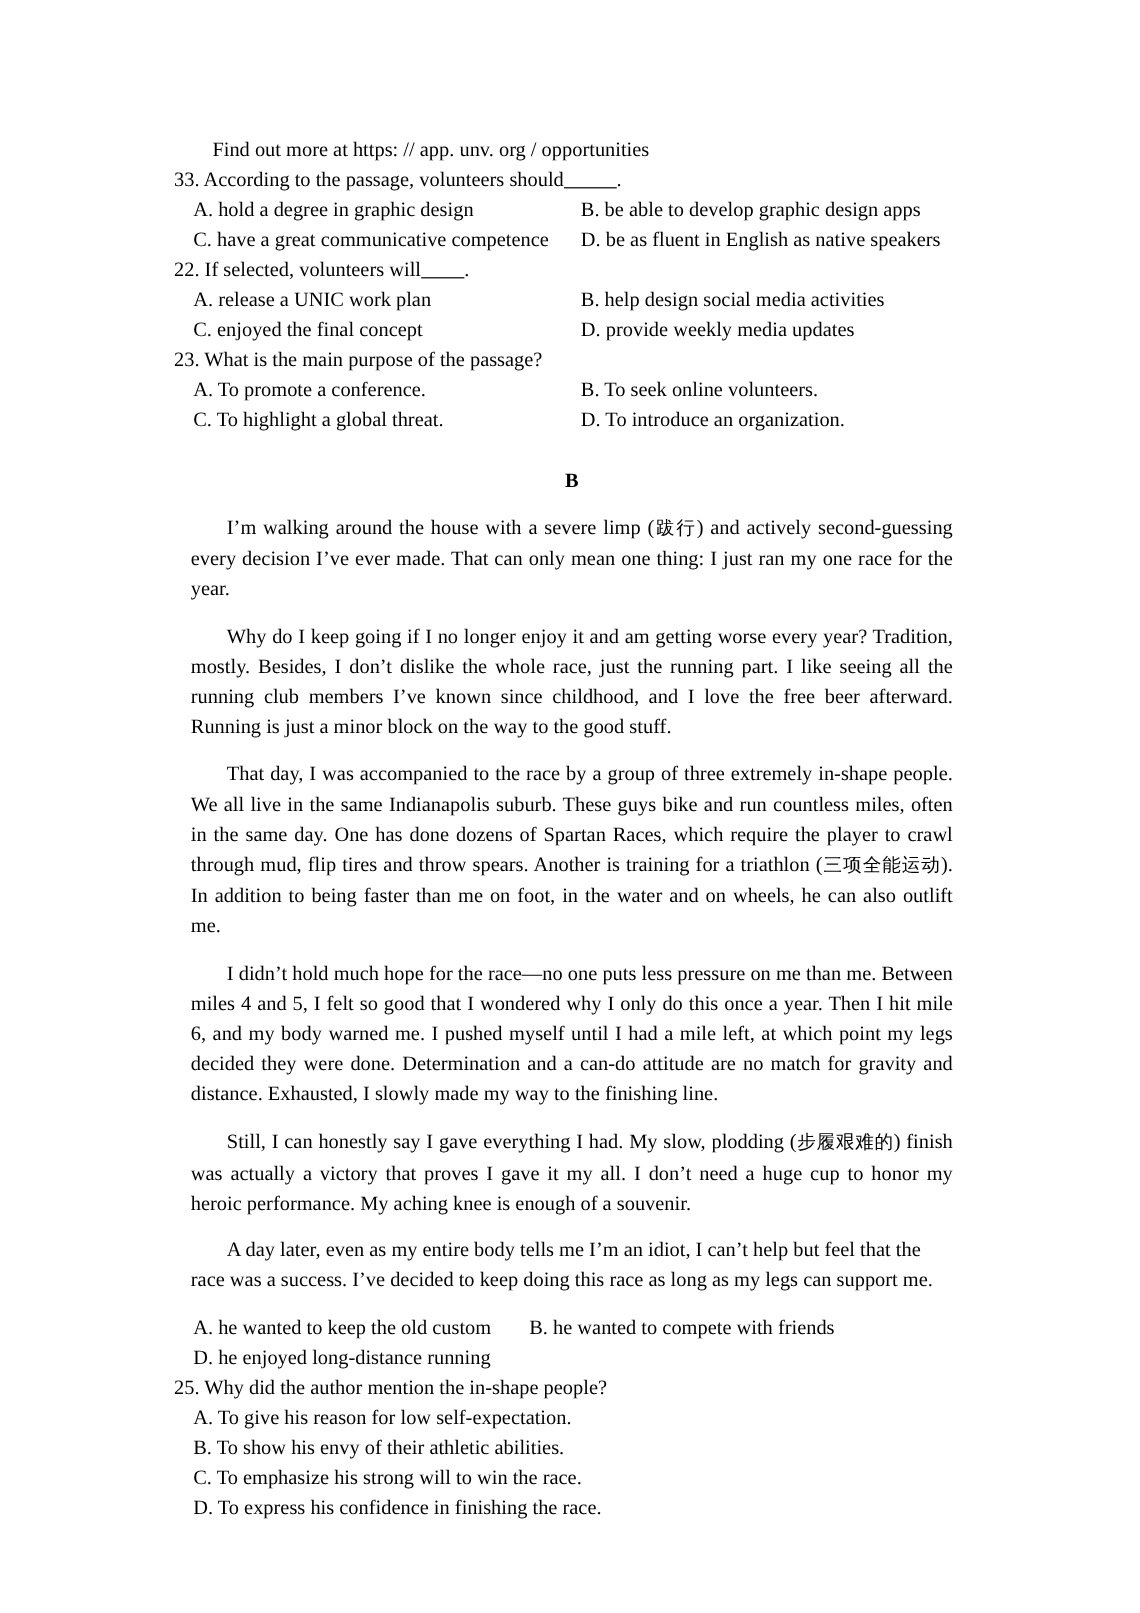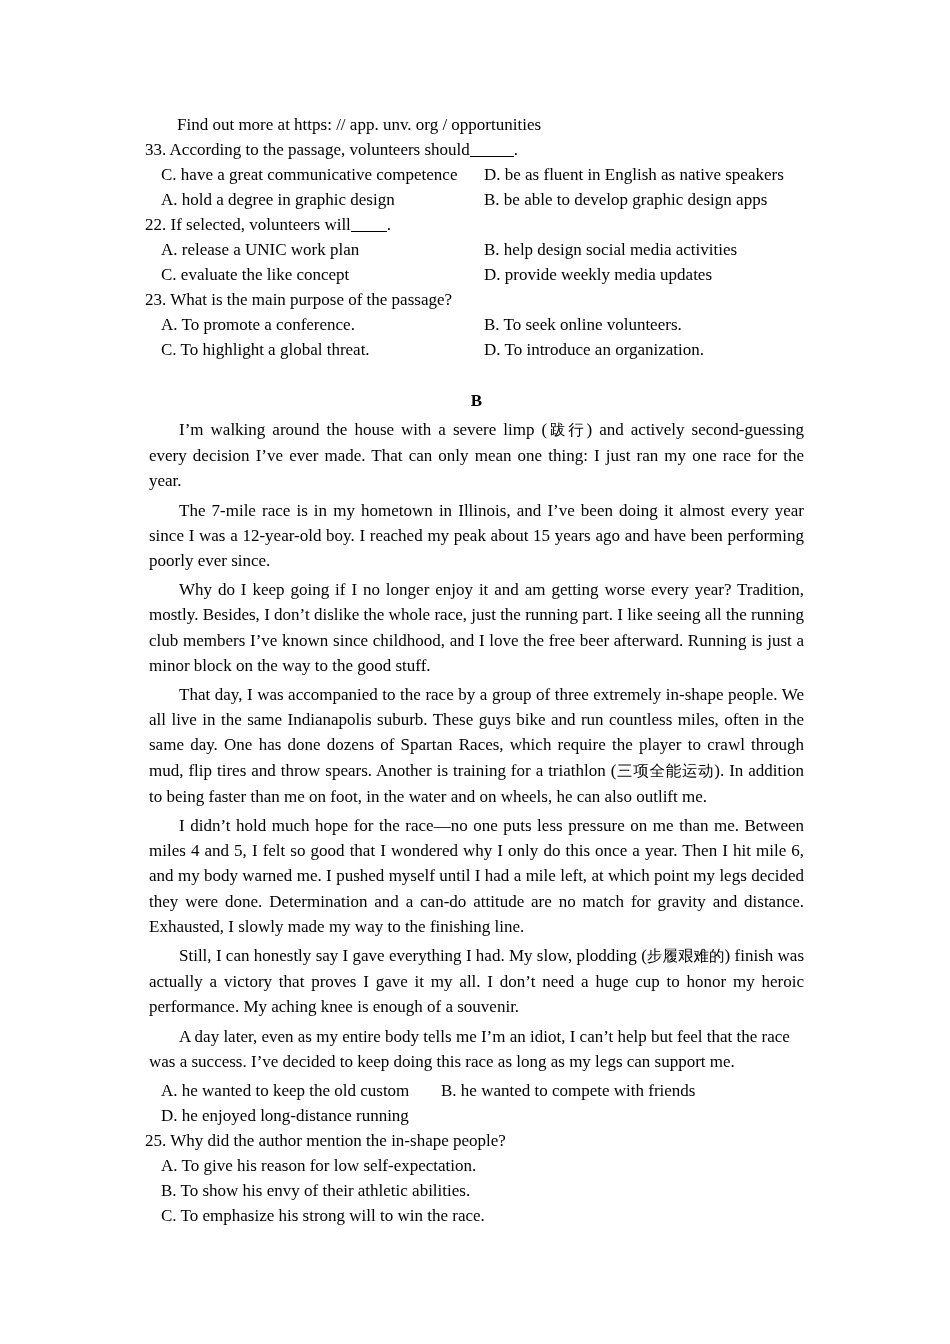--- a/index.html
+++ b/index.html
@@ -70,21 +70,21 @@
     margin-bottom: 4px;
   }
 
   
   .para {
     font-size: 17px;
     line-height: 25.2px;
     text-align: justify;
     text-justify: inter-word;
     text-indent: 30px;
-    margin: 4px;
+    margin: 14px;
   }
   .para:last-of-type {
     text-align: left;
   }
 
   .cn {
     font-family: "DejaVu Sans", sans-serif;
     font-size: 15.5px;
   }
 
@@ -112,65 +112,65 @@
 </head>
 <body>
 
 <div class="page">
   <div class="content">
 
     <div class="line indent-url">Find out more at https: // app. unv. org / opportunities</div>
 
     <div class="qline"><span>33. According to the passage, volunteers should</span><span class="blank-long"></span><span>.</span></div>
     <div class="opt-row opts-wide">
+      <span class="col-a">A. hold a degree in graphic design</span>
+      <span class="col-b">B. be able to develop graphic design apps</span>
+    </div>
+    <div class="opt-row opts-wide">
       <span class="col-a">C. have a great communicative competence</span>
       <span class="col-b">D. be as fluent in English as native speakers</span>
-    </div>
-    <div class="opt-row opts-wide">
-      <span class="col-a">A. hold a degree in graphic design</span>
-      <span class="col-b">B. be able to develop graphic design apps</span>
     </div>
 
     <div class="qline"><span>22. If selected, volunteers will</span><span class="blank-med"></span><span>.</span></div>
     <div class="opt-row opts-wide">
       <span class="col-a">A. release a UNIC work plan</span>
       <span class="col-b">B. help design social media activities</span>
     </div>
     <div class="opt-row opts-wide">
-      <span class="col-a">C. evaluate the like concept</span>
+      <span class="col-a">C. enjoyed the final concept</span>
       <span class="col-b">D. provide weekly media updates</span>
     </div>
 
     <div class="qline">23. What is the main purpose of the passage?</div>
     <div class="opt-row opts-wide">
       <span class="col-a">A. To promote a conference.</span>
       <span class="col-b">B. To seek online volunteers.</span>
     </div>
     <div class="opt-row opts-wide">
       <span class="col-a">C. To highlight a global threat.</span>
       <span class="col-b">D. To introduce an organization.</span>
     </div>
 
     <div class="section-label">B</div>
 
     <p class="para">I’m walking around the house with a severe limp (<span class="cn">跋行</span>) and actively second-guessing every decision I’ve ever made. That can only mean one thing: I just ran my one race for the year.</p>
-    <p class="para">The 7-mile race is in my hometown in Illinois, and I’ve been doing it almost every year since I was a 12-year-old boy. I reached my peak about 15 years ago and have been performing poorly ever since.</p>
     <p class="para">Why do I keep going if I no longer enjoy it and am getting worse every year? Tradition, mostly. Besides, I don’t dislike the whole race, just the running part. I like seeing all the running club members I’ve known since childhood, and I love the free beer afterward. Running is just a minor block on the way to the good stuff.</p>
     <p class="para">That day, I was accompanied to the race by a group of three extremely in-shape people. We all live in the same Indianapolis suburb. These guys bike and run countless miles, often in the same day. One has done dozens of Spartan Races, which require the player to crawl through mud, flip tires and throw spears. Another is training for a triathlon (<span class="cn">三项全能运动</span>). In addition to being faster than me on foot, in the water and on wheels, he can also outlift me.</p>
     <p class="para">I didn’t hold much hope for the race—no one puts less pressure on me than me. Between miles 4 and 5, I felt so good that I wondered why I only do this once a year. Then I hit mile 6, and my body warned me. I pushed myself until I had a mile left, at which point my legs decided they were done. Determination and a can-do attitude are no match for gravity and distance. Exhausted, I slowly made my way to the finishing line.</p>
     <p class="para">Still, I can honestly say I gave everything I had. My slow, plodding (<span class="cn">步履艰难的</span>) finish was actually a victory that proves I gave it my all. I don’t need a huge cup to honor my heroic performance. My aching knee is enough of a souvenir.</p>
     <p class="para">A day later, even as my entire body tells me I’m an idiot, I can’t help but feel that the race was a success. I’ve decided to keep doing this race as long as my legs can support me.</p>
 
     <div class="opt-row opts-narrow">
       <span class="col-a">A. he wanted to keep the old custom</span>
       <span class="col-b">B. he wanted to compete with friends</span>
     </div>
     <div class="opt-row opts-narrow">
       <span class="col-b">D. he enjoyed long-distance running</span>
     </div>
 
     <div class="qline">25. Why did the author mention the in-shape people?</div>
     <div class="opt-single">A. To give his reason for low self-expectation.</div>
     <div class="opt-single">B. To show his envy of their athletic abilities.</div>
     <div class="opt-single">C. To emphasize his strong will to win the race.</div>
+    <div class="opt-single">D. To express his confidence in finishing the race.</div>
 
   </div>
 </div>
 
 </body></html>

